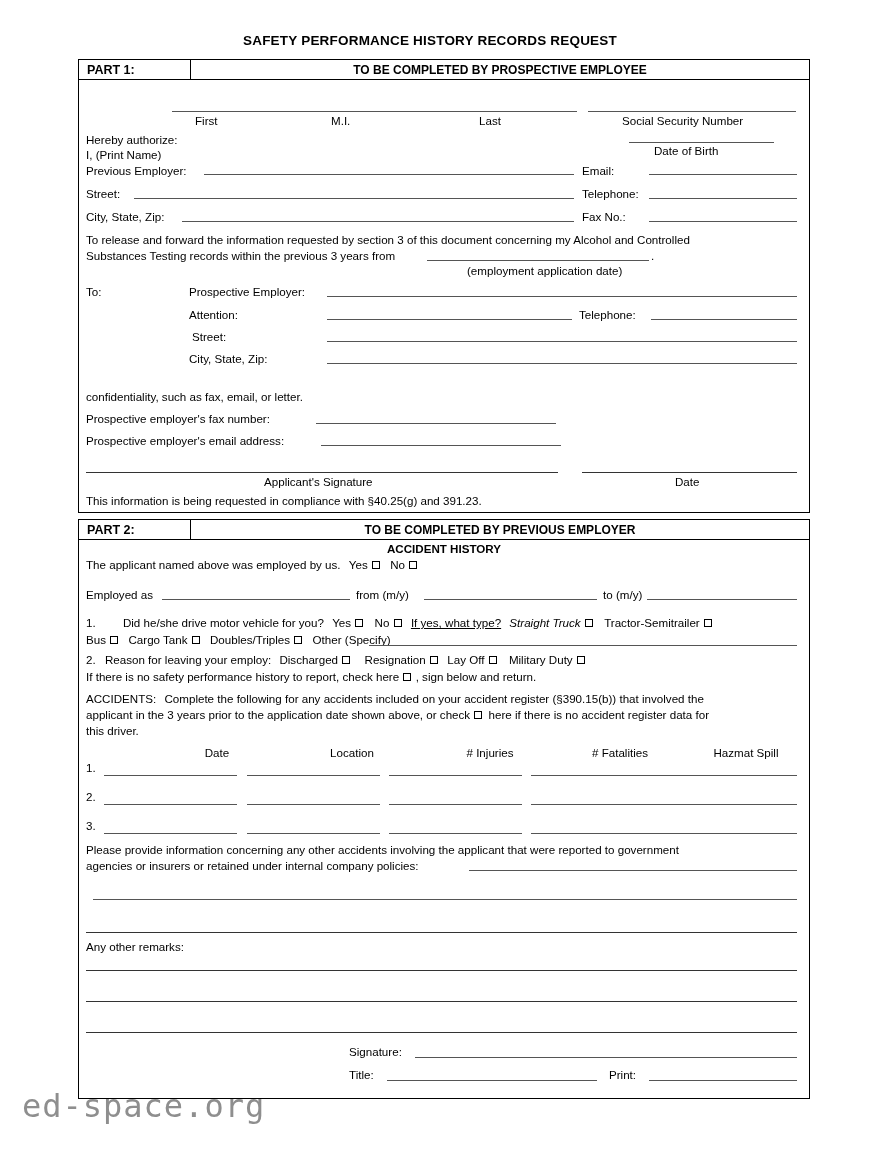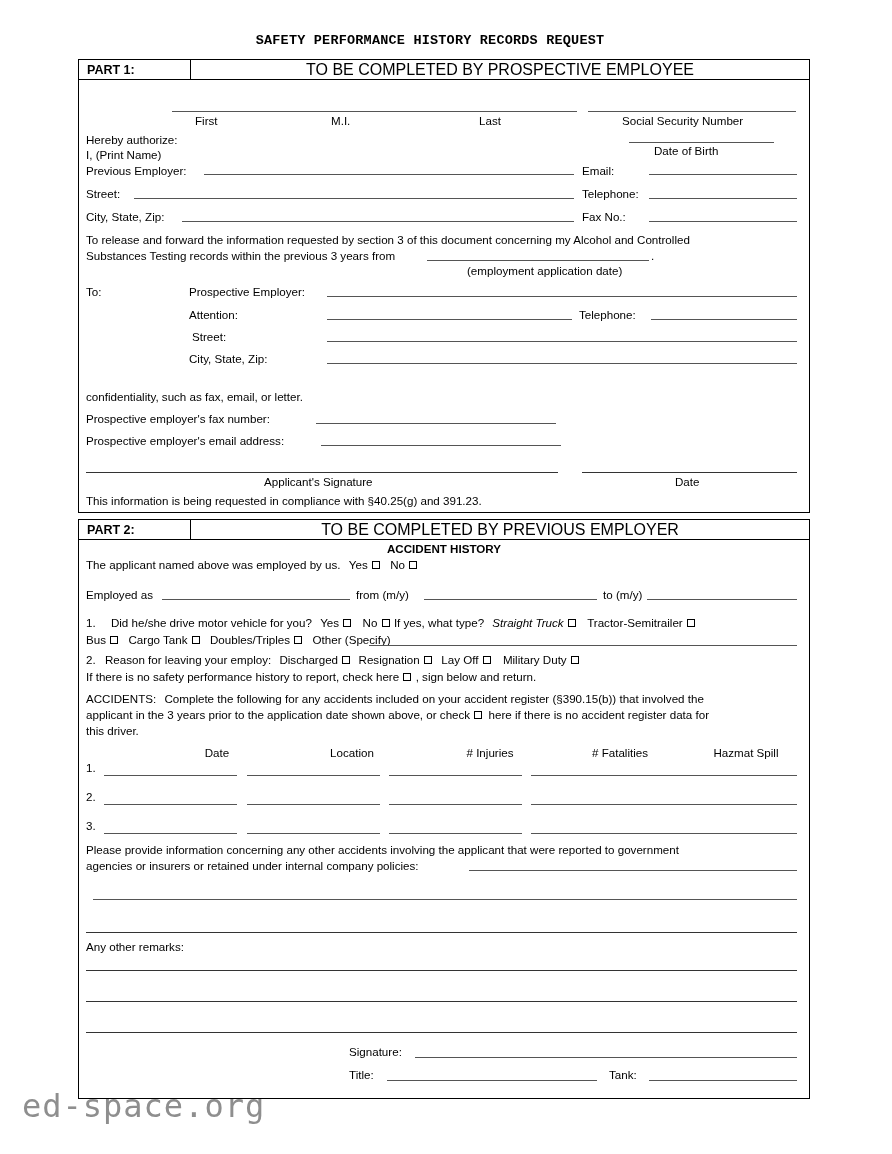--- a/index.html
+++ b/index.html
@@ -24,21 +24,20 @@
 
   
   .doc-title {
     position: absolute;
     left: 0; top: 33px;
     width: 860px;
     text-align: center;
     font-size: 13.5px;
     font-weight: bold;
     letter-spacing: 0.2px;
-    font-family: Liberation Mono, monospace;
   }
 
   
   .form-box {
     position: absolute;
     border: 1px solid #000;
     box-sizing: border-box;
     background: #fff;
     padding-left: 44px;
   }
@@ -62,22 +61,22 @@
     align-items: center;
     padding-left: 8px;
     font-size: 12.5px;
     font-weight: bold;
   }
   .part-header .part-title {
     flex: 1;
     display: flex;
     align-items: center;
     justify-content: center;
-    font-size: 16px;
-    font-weight: normal;
+    font-size: 12px;
+    font-weight: bold;
   }
 
   .body-area {
     position: absolute;
     left: 0;
     width: 100%;
     box-sizing: border-box;
   }
 
   
@@ -220,26 +219,26 @@
 
       <div class="t" style="left:7px; top:48px;">Employed as</div>
       <div class="rule" style="left:83px; top:59px; width:188px;"></div>
       <div class="t" style="left:277px; top:48px;">from (m/y)</div>
       <div class="rule" style="left:345px; top:59px; width:173px;"></div>
       <div class="t" style="left:524px; top:48px;">to (m/y)</div>
       <div class="rule" style="left:568px; top:59px; width:150px;"></div>
 
       <div class="t" style="left:7px; top:76px;">
         <span>1.</span>
-        <span style="margin-left:12px;">Did he/she drive motor vehicle for you?</span>
+        <span style="margin-left:24px;">Did he/she drive motor vehicle for you?</span>
         <span style="margin-left:5px;">Yes</span>
         <span class="cb"></span>
         <span style="margin-left:7px;">No</span>
         <span class="cb"></span>
-        <span style="">If yes, what type?</span>
+        <span style="margin-left:5px;text-decoration:underline;">If yes, what type?</span>
         <span style="margin-left:5px;font-style:italic;">Straight Truck</span>
         <span class="cb"></span>
         <span style="margin-left:7px;">Tractor-Semitrailer</span>
         <span class="cb"></span>
       </div>
       <div class="t" style="left:7px; top:93px;">
         <span>Bus</span>
         <span class="cb"></span>
         <span style="margin-left:6px;">Cargo Tank</span>
         <span class="cb"></span>
@@ -247,21 +246,21 @@
         <span class="cb"></span>
         <span style="margin-left:6px;">Other (Specify)</span>
       </div>
       <div class="rule" style="left:290px; top:105px; width:428px;"></div>
 
       <div class="t" style="left:7px; top:113px;">
         <span>2.</span>
         <span style="margin-left:6px;">Reason for leaving your employ:</span>
         <span style="margin-left:5px;">Discharged</span>
         <span class="cb"></span>
-        <span style="margin-left:4px;">Resignation</span>
+        <span style="margin-left:10px;">Resignation</span>
         <span class="cb"></span>
         <span style="margin-left:5px;">Lay Off</span>
         <span class="cb"></span>
         <span style="margin-left:8px;">Military Duty</span>
         <span class="cb"></span>
       </div>
       <div class="t" style="left:7px; top:130px;">
         <span>If there is no safety performance history to report, check here</span>
         <span class="cb"></span>
         <span>, sign below and return.</span>
@@ -314,20 +313,20 @@
       <div class="t" style="left:7px; top:400px;">Any other remarks:</div>
       <div class="rule dk" style="left:7px; top:430px; width:711px;"></div>
       <div class="rule dk" style="left:7px; top:461px; width:711px;"></div>
       <div class="rule dk" style="left:7px; top:492px; width:711px;"></div>
 
       <div class="t" style="left:270px; top:505px;">Signature:</div>
       <div class="rule" style="left:336px; top:517px; width:382px;"></div>
 
       <div class="t" style="left:270px; top:528px;">Title:</div>
       <div class="rule" style="left:308px; top:540px; width:210px;"></div>
-      <div class="t" style="left:530px; top:528px;">Tank:</div>
+      <div class="t" style="left:530px; top:528px;">Print:</div>
       <div class="rule" style="left:570px; top:540px; width:148px;"></div>
     </div>
   </div>
 
   <div class="watermark">ed-space.org</div>
 
 </div>
 
 </body></html>

